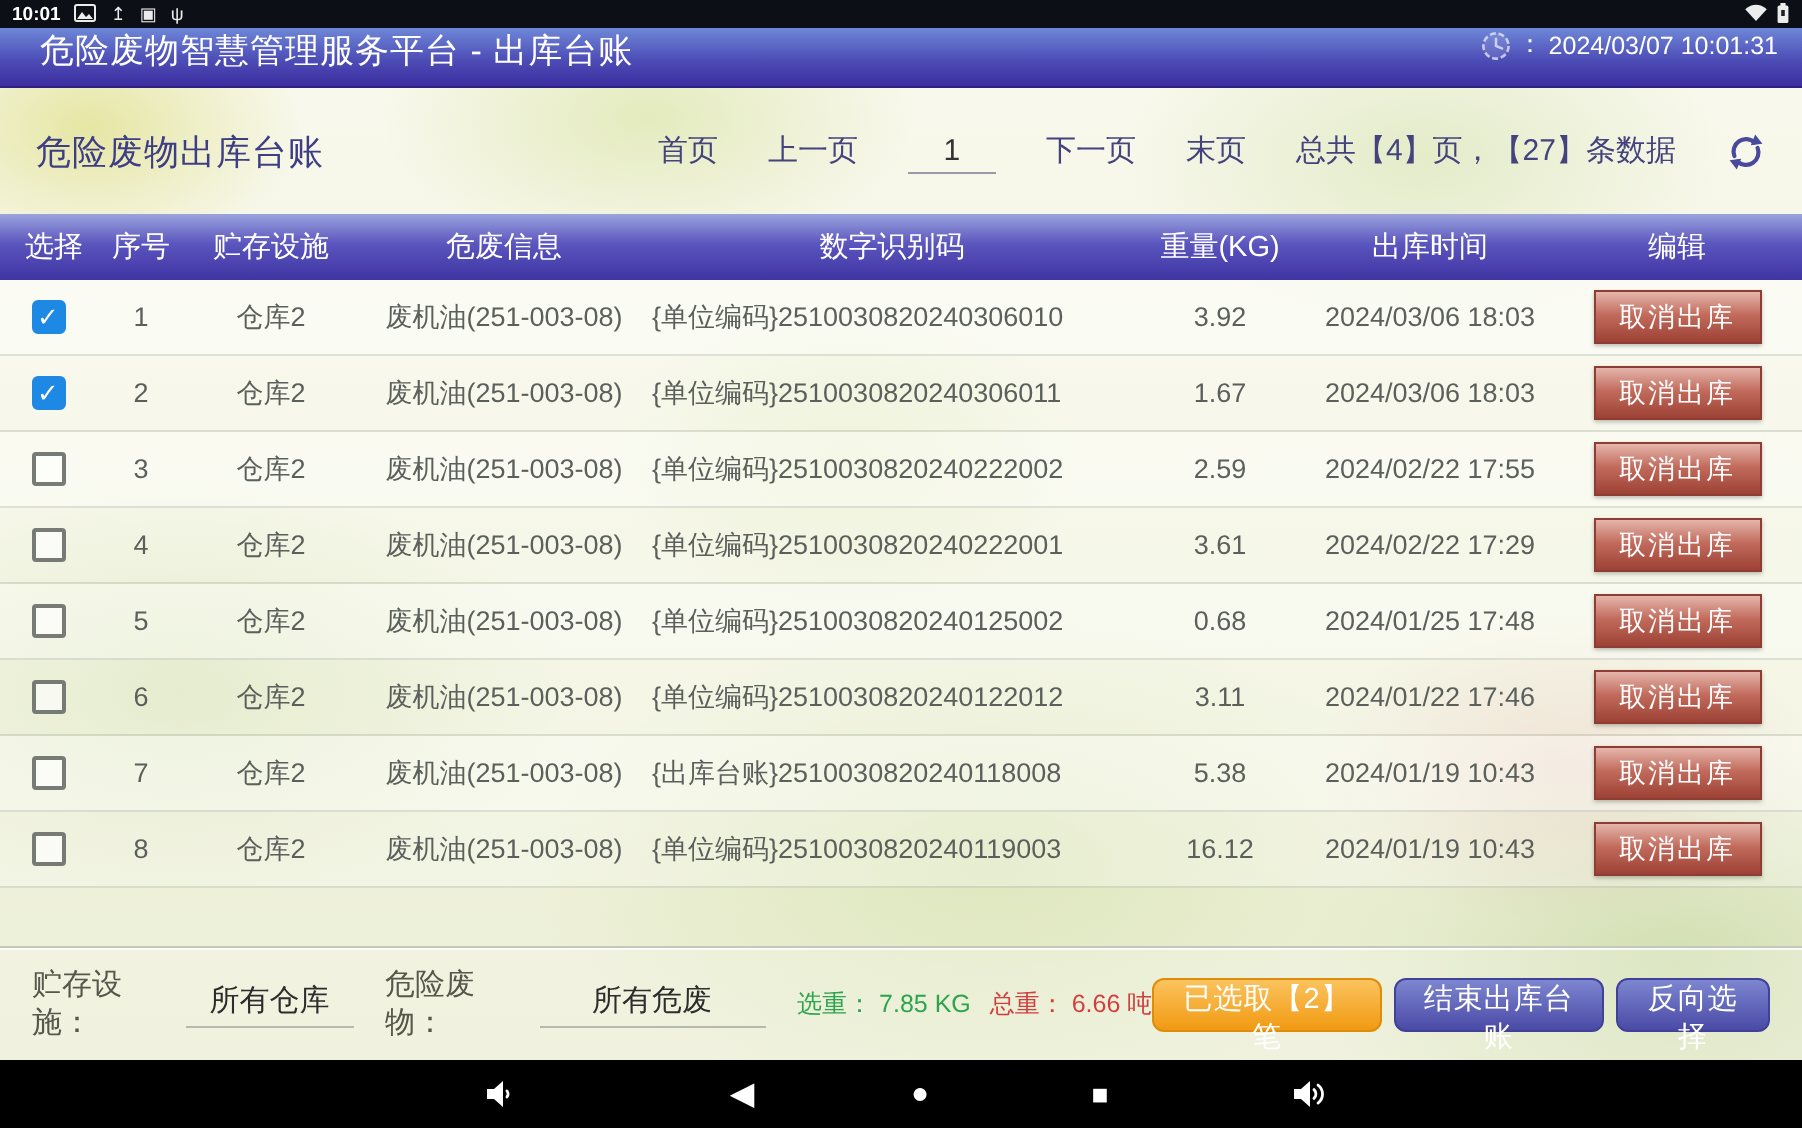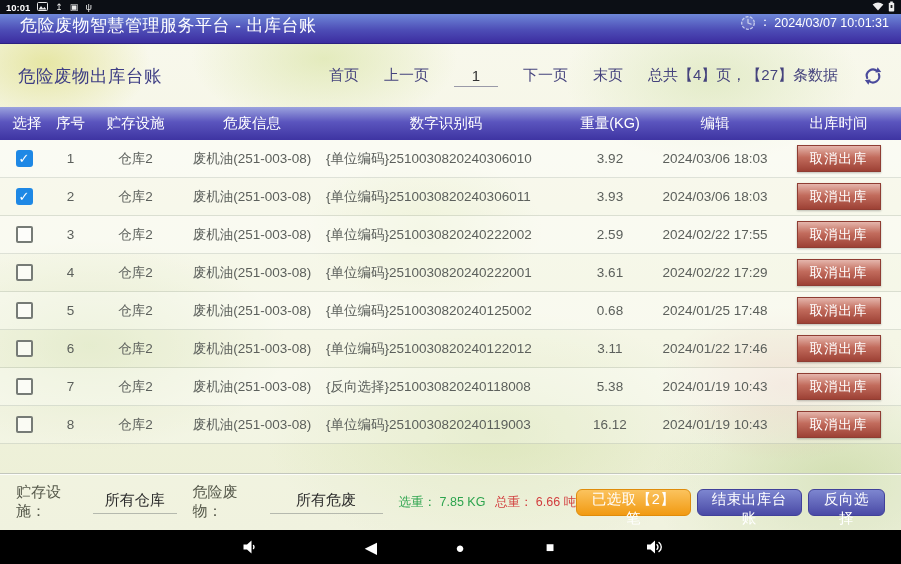--- a/index.html
+++ b/index.html
@@ -149,43 +149,43 @@
       </span>
     </div>
 
     <div class="thead grid-cols">
       <div class="th">选择</div>
       <div class="th">序号</div>
       <div class="th">贮存设施</div>
       <div class="th">危废信息</div>
       <div class="th">数字识别码</div>
       <div class="th">重量(KG)</div>
+      <div class="th">出库时间</div>
       <div class="th">编辑</div>
-      <div class="th">出库时间</div>
     </div>
 
     <div id="tbody">
       <div class="trow grid-cols">
         <div class="td"><span class="checkbox checked"></span></div>
         <div class="td">1</div>
         <div class="td">仓库2</div>
         <div class="td">废机油(251-003-08)</div>
         <div class="td c-code">{单位编码}2510030820240306010</div>
         <div class="td">3.92</div>
         <div class="td">2024/03/06 18:03</div>
         <div class="td"><button class="cancel-btn">取消出库</button></div>
       </div>
 
       <div class="trow grid-cols">
         <div class="td"><span class="checkbox checked"></span></div>
         <div class="td">2</div>
         <div class="td">仓库2</div>
         <div class="td">废机油(251-003-08)</div>
         <div class="td c-code">{单位编码}2510030820240306011</div>
-        <div class="td">3.93</div>
+        <div class="td">1.67</div>
         <div class="td">2024/03/06 18:03</div>
         <div class="td"><button class="cancel-btn">取消出库</button></div>
       </div>
 
       <div class="trow grid-cols">
         <div class="td"><span class="checkbox"></span></div>
         <div class="td">3</div>
         <div class="td">仓库2</div>
         <div class="td">废机油(251-003-08)</div>
         <div class="td c-code">{单位编码}2510030820240222002</div>
@@ -225,21 +225,21 @@
         <div class="td">3.11</div>
         <div class="td">2024/01/22 17:46</div>
         <div class="td"><button class="cancel-btn">取消出库</button></div>
       </div>
 
       <div class="trow grid-cols">
         <div class="td"><span class="checkbox"></span></div>
         <div class="td">7</div>
         <div class="td">仓库2</div>
         <div class="td">废机油(251-003-08)</div>
-        <div class="td c-code">{反向选择}2510030820240118008</div>
+        <div class="td c-code">{出库台账}2510030820240118008</div>
         <div class="td">5.38</div>
         <div class="td">2024/01/19 10:43</div>
         <div class="td"><button class="cancel-btn">取消出库</button></div>
       </div>
 
       <div class="trow grid-cols">
         <div class="td"><span class="checkbox"></span></div>
         <div class="td">8</div>
         <div class="td">仓库2</div>
         <div class="td">废机油(251-003-08)</div>

